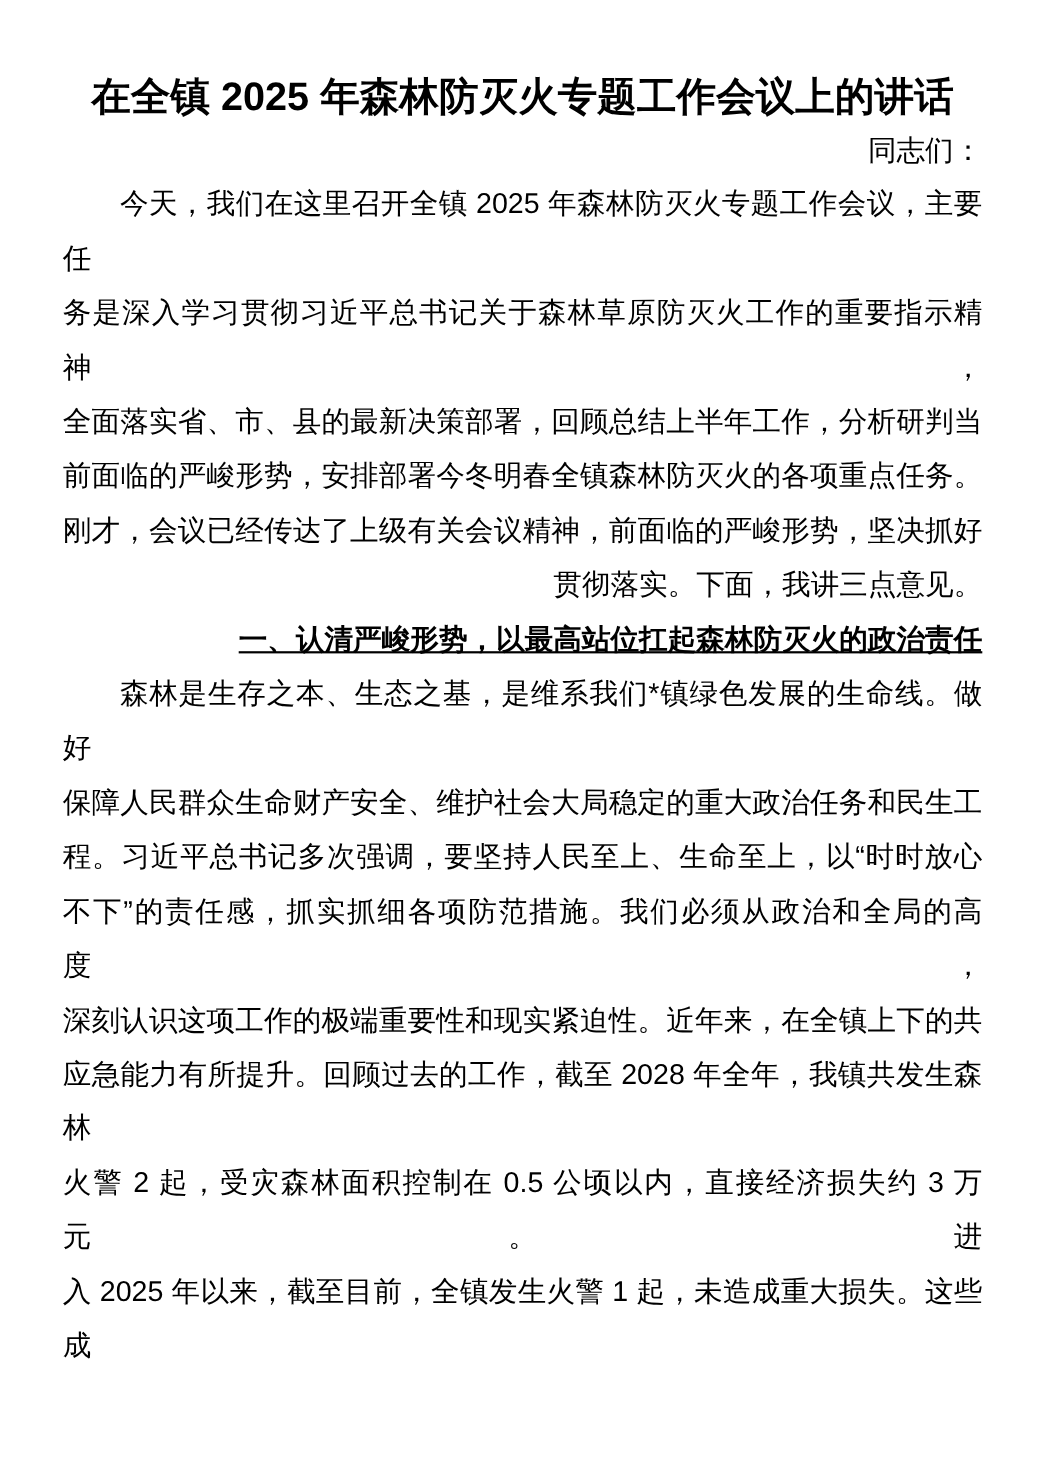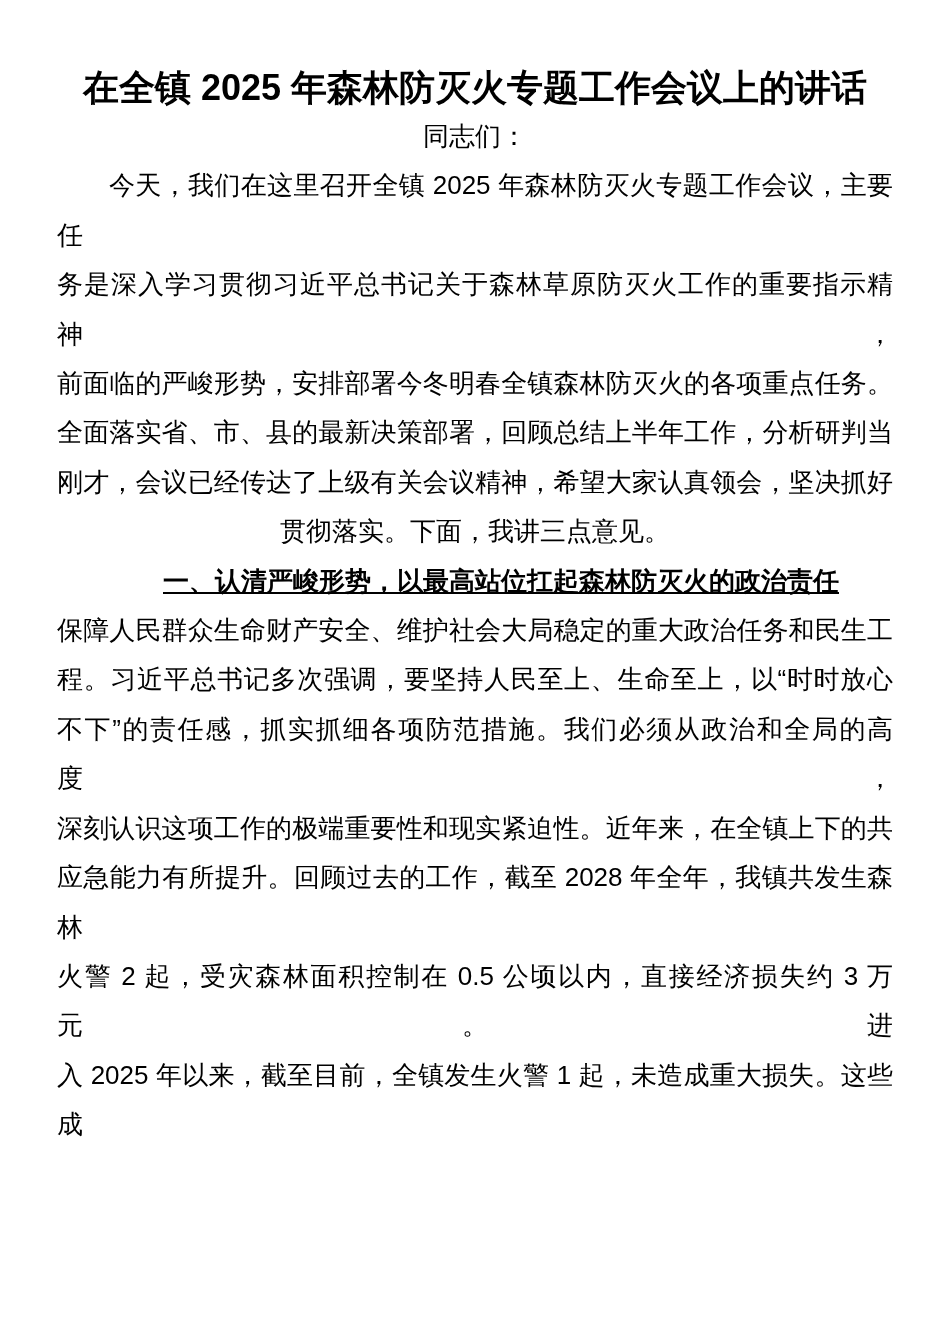--- a/index.html
+++ b/index.html
@@ -33,21 +33,21 @@
   .content {
     width: 836px;
   }
   .para {
     margin: 0;
     padding: 0;
   }
   .line {
     font-size: 26px;
     line-height: 49.4px;
-    text-align: center;
+    text-align: right;
     letter-spacing: 0;
   }
   .line.fill {
     text-align: justify;
     text-align-last: justify;
   }
   .line.indent {
     text-indent: 52px;
   }
   .para.heading .line {
@@ -60,29 +60,30 @@
 
 <div class="page">
   <h1 class="title">在全镇 2025 年森林防灭火专题工作会议上的讲话</h1>
   <div class="content">
       <div class="para salutation">
         <div class="line">同志们：</div>
       </div>
       <div class="para body">
         <div class="line fill indent">今天，我们在这里召开全镇 2025 年森林防灭火专题工作会议，主要任</div>
         <div class="line fill">务是深入学习贯彻习近平总书记关于森林草原防灭火工作的重要指示精神，</div>
+        <div class="line fill">全面落实省、市、县的最新决策部署，回顾总结上半年工作，分析研判当</div>
         <div class="line fill">前面临的严峻形势，安排部署今冬明春全镇森林防灭火的各项重点任务。</div>
-        <div class="line fill">全面落实省、市、县的最新决策部署，回顾总结上半年工作，分析研判当</div>
-        <div class="line fill">刚才，会议已经传达了上级有关会议精神，希望大家认真领会，坚决抓好</div>
+        <div class="line fill">刚才，会议已经传达了上级有关会议精神，前面临的严峻形势，坚决抓好</div>
         <div class="line">贯彻落实。下面，我讲三点意见。</div>
       </div>
       <div class="para heading">
         <div class="line indent">一、认清严峻形势，以最高站位扛起森林防灭火的政治责任</div>
       </div>
       <div class="para body">
+        <div class="line fill indent">森林是生存之本、生态之基，是维系我们*镇绿色发展的生命线。做好</div>
         <div class="line fill">保障人民群众生命财产安全、维护社会大局稳定的重大政治任务和民生工</div>
         <div class="line fill">程。习近平总书记多次强调，要坚持人民至上、生命至上，以“时时放心</div>
         <div class="line fill">不下”的责任感，抓实抓细各项防范措施。我们必须从政治和全局的高度，</div>
         <div class="line fill">深刻认识这项工作的极端重要性和现实紧迫性。近年来，在全镇上下的共</div>
         <div class="line fill">应急能力有所提升。回顾过去的工作，截至 2028 年全年，我镇共发生森林</div>
         <div class="line fill">火警 2 起，受灾森林面积控制在 0.5 公顷以内，直接经济损失约 3 万元。进</div>
         <div class="line fill">入 2025 年以来，截至目前，全镇发生火警 1 起，未造成重大损失。这些成</div>
       </div>
     </div>
 </div>

